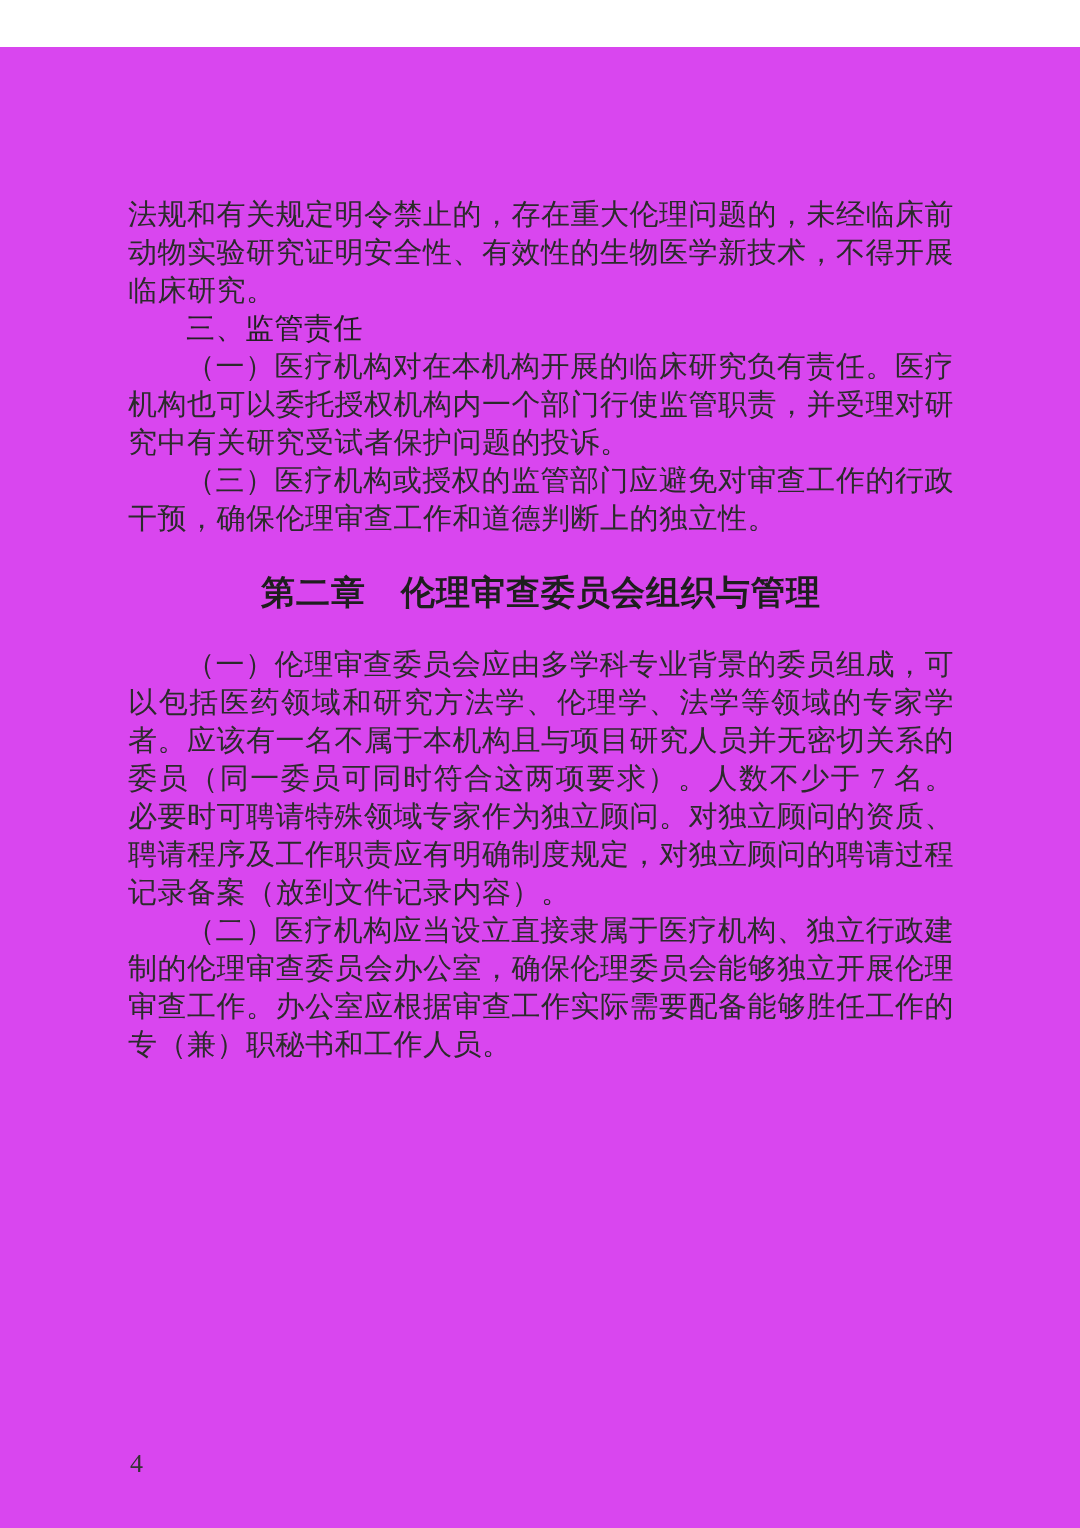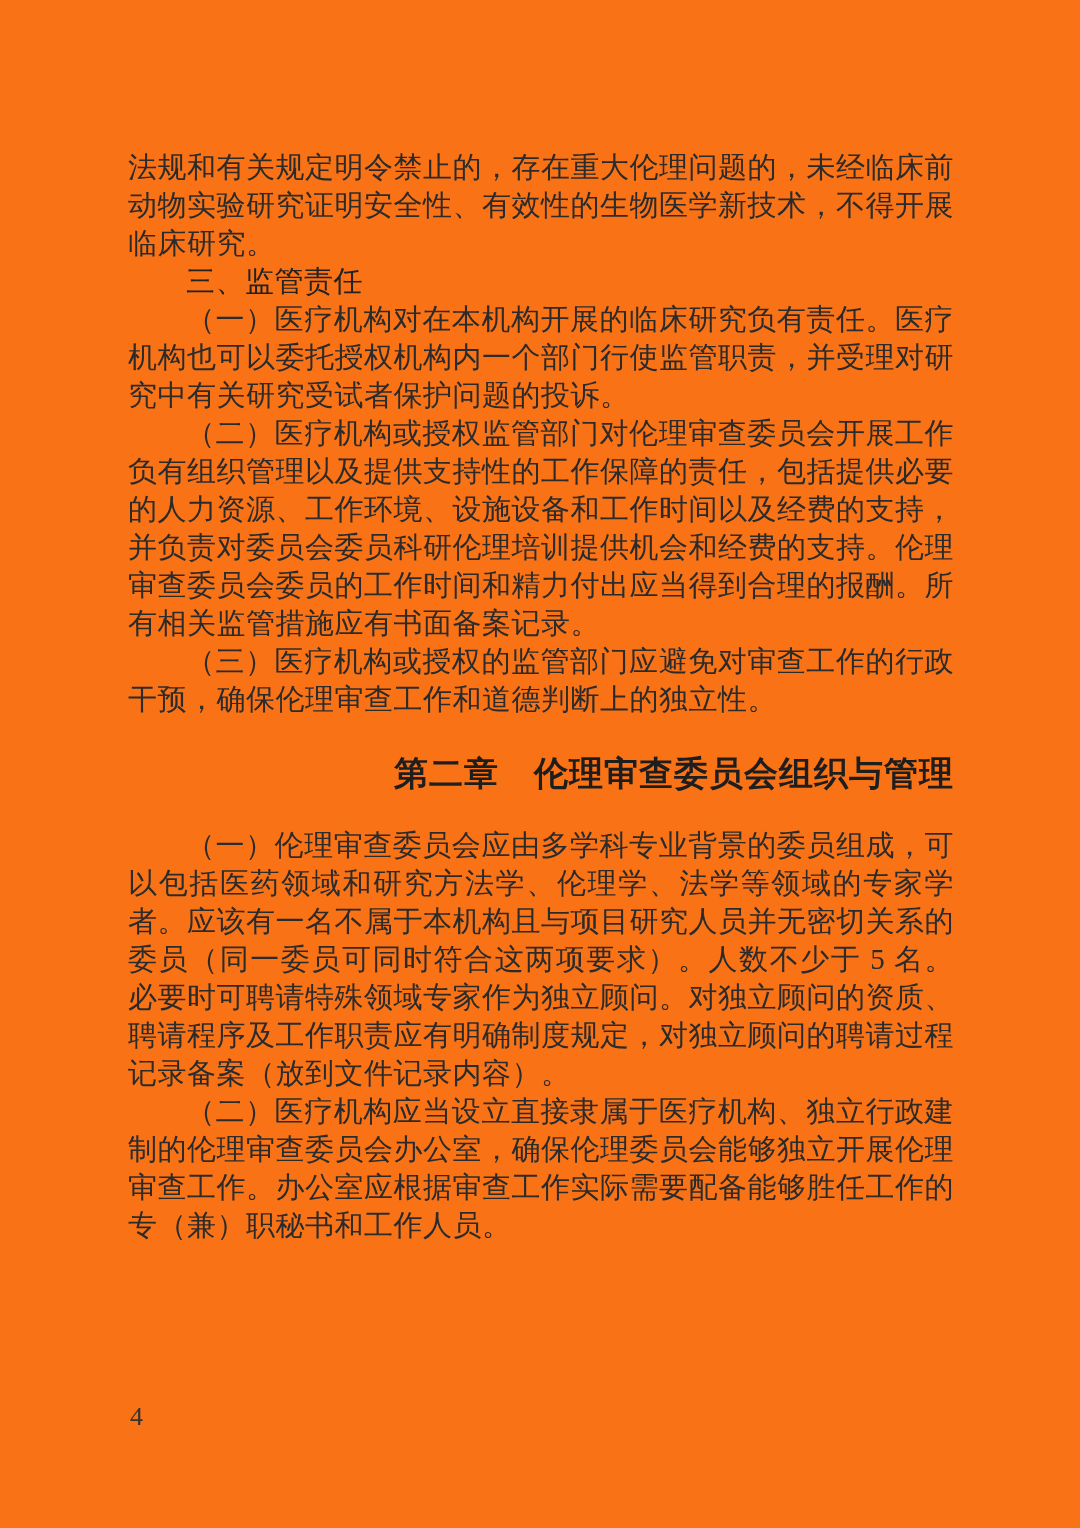--- a/index.html
+++ b/index.html
@@ -11,21 +11,22 @@
     height: 1528px;
     background: #ffffff;
     position: relative;
     overflow: hidden;
     font-family: "Liberation Serif", "DejaVu Serif", serif;
     color: #2b2b2b;
   }
   .sheet {
     position: absolute;
     inset: 0;
-    background: #f97316;
+    background: #d946ef;
+    margin-top: 47px;
   }
   .text-block {
     position: absolute;
     left: 128px;
     top: 148px;
     width: 826px;
   }
   .body-para {
     margin: 0;
     font-size: 29px;
@@ -46,21 +47,21 @@
     letter-spacing: 0.5px;
     text-indent: 2em;
     font-weight: 400;
     font-family: "Liberation Sans", "DejaVu Sans", sans-serif;
     color: #222222;
   }
   .chapter-heading {
     margin: 32px 0 30px 0;
     font-size: 34px;
     line-height: 46px;
-    text-align: right;
+    text-align: center;
     text-indent: 0;
     font-weight: 700;
     letter-spacing: 1px;
     font-family: "Liberation Sans", "DejaVu Sans", sans-serif;
     color: #1e1e1e;
   }
   .page-number {
     position: absolute;
     left: 130px;
     top: 1402px;
@@ -76,28 +77,27 @@
 <div class="sheet">
 
   <div class="text-block">
 
     <p class="body-para">法规和有关规定明令禁止的，存在重大伦理问题的，未经临床前动物实验研究证明安全性、有效性的生物医学新技术，不得开展临床研究。</p>
 
     <p class="section-heading">三、监管责任</p>
 
     <p class="body-para indent">（一）医疗机构对在本机构开展的临床研究负有责任。医疗机构也可以委托授权机构内一个部门行使监管职责，并受理对研究中有关研究受试者保护问题的投诉。</p>
 
-    <p class="body-para indent">（二）医疗机构或授权监管部门对伦理审查委员会开展工作负有组织管理以及提供支持性的工作保障的责任，包括提供必要的人力资源、工作环境、设施设备和工作时间以及经费的支持，并负责对委员会委员科研伦理培训提供机会和经费的支持。伦理审查委员会委员的工作时间和精力付出应当得到合理的报酬。所有相关监管措施应有书面备案记录。</p>
 
     <p class="body-para indent">（三）医疗机构或授权的监管部门应避免对审查工作的行政干预，确保伦理审查工作和道德判断上的独立性。</p>
 
     <p class="chapter-heading">第二章　伦理审查委员会组织与管理</p>
 
 
-    <p class="body-para indent">（一）伦理审查委员会应由多学科专业背景的委员组成，可以包括医药领域和研究方法学、伦理学、法学等领域的专家学者。应该有一名不属于本机构且与项目研究人员并无密切关系的委员（同一委员可同时符合这两项要求）。人数不少于 5 名。必要时可聘请特殊领域专家作为独立顾问。对独立顾问的资质、聘请程序及工作职责应有明确制度规定，对独立顾问的聘请过程记录备案（放到文件记录内容）。</p>
+    <p class="body-para indent">（一）伦理审查委员会应由多学科专业背景的委员组成，可以包括医药领域和研究方法学、伦理学、法学等领域的专家学者。应该有一名不属于本机构且与项目研究人员并无密切关系的委员（同一委员可同时符合这两项要求）。人数不少于 7 名。必要时可聘请特殊领域专家作为独立顾问。对独立顾问的资质、聘请程序及工作职责应有明确制度规定，对独立顾问的聘请过程记录备案（放到文件记录内容）。</p>
 
     <p class="body-para indent">（二）医疗机构应当设立直接隶属于医疗机构、独立行政建制的伦理审查委员会办公室，确保伦理委员会能够独立开展伦理审查工作。办公室应根据审查工作实际需要配备能够胜任工作的专（兼）职秘书和工作人员。</p>
 
 
   </div>
 
   <div class="page-number">4</div>
 
 </div>
 

